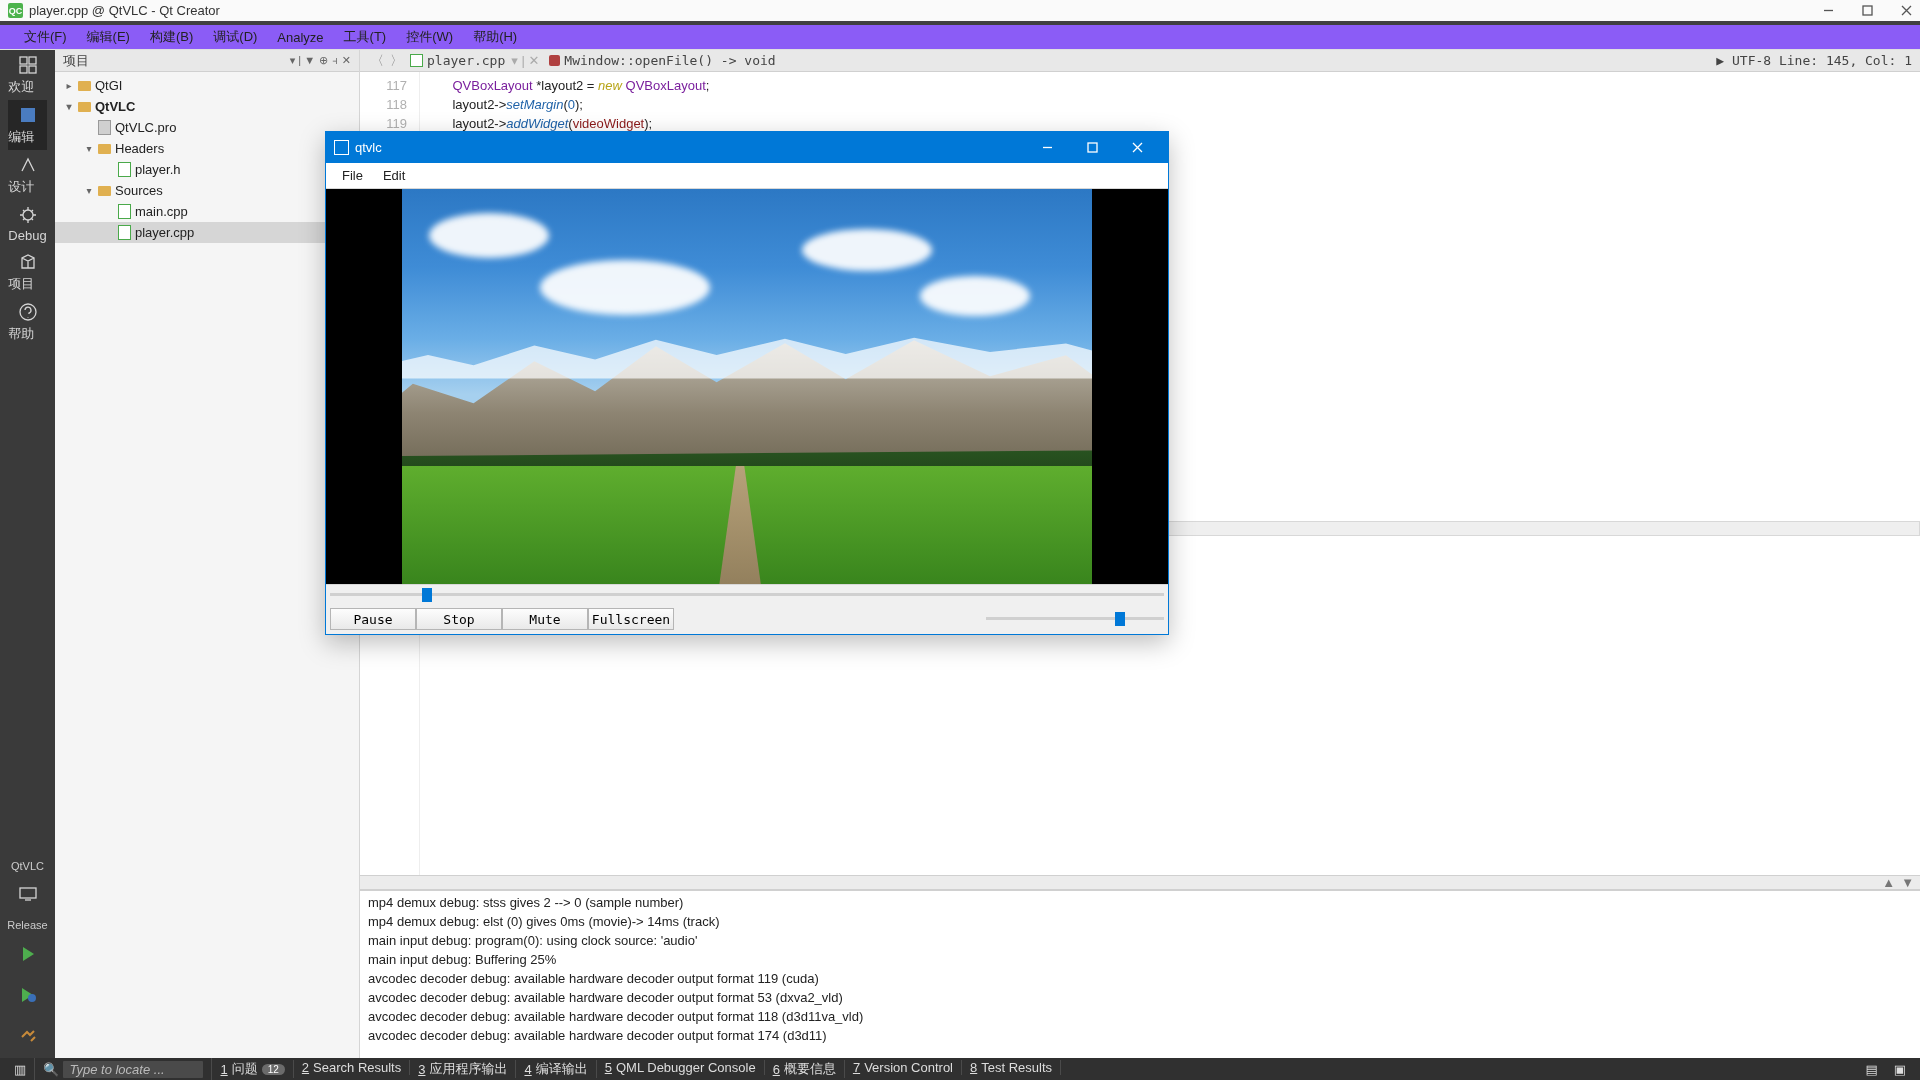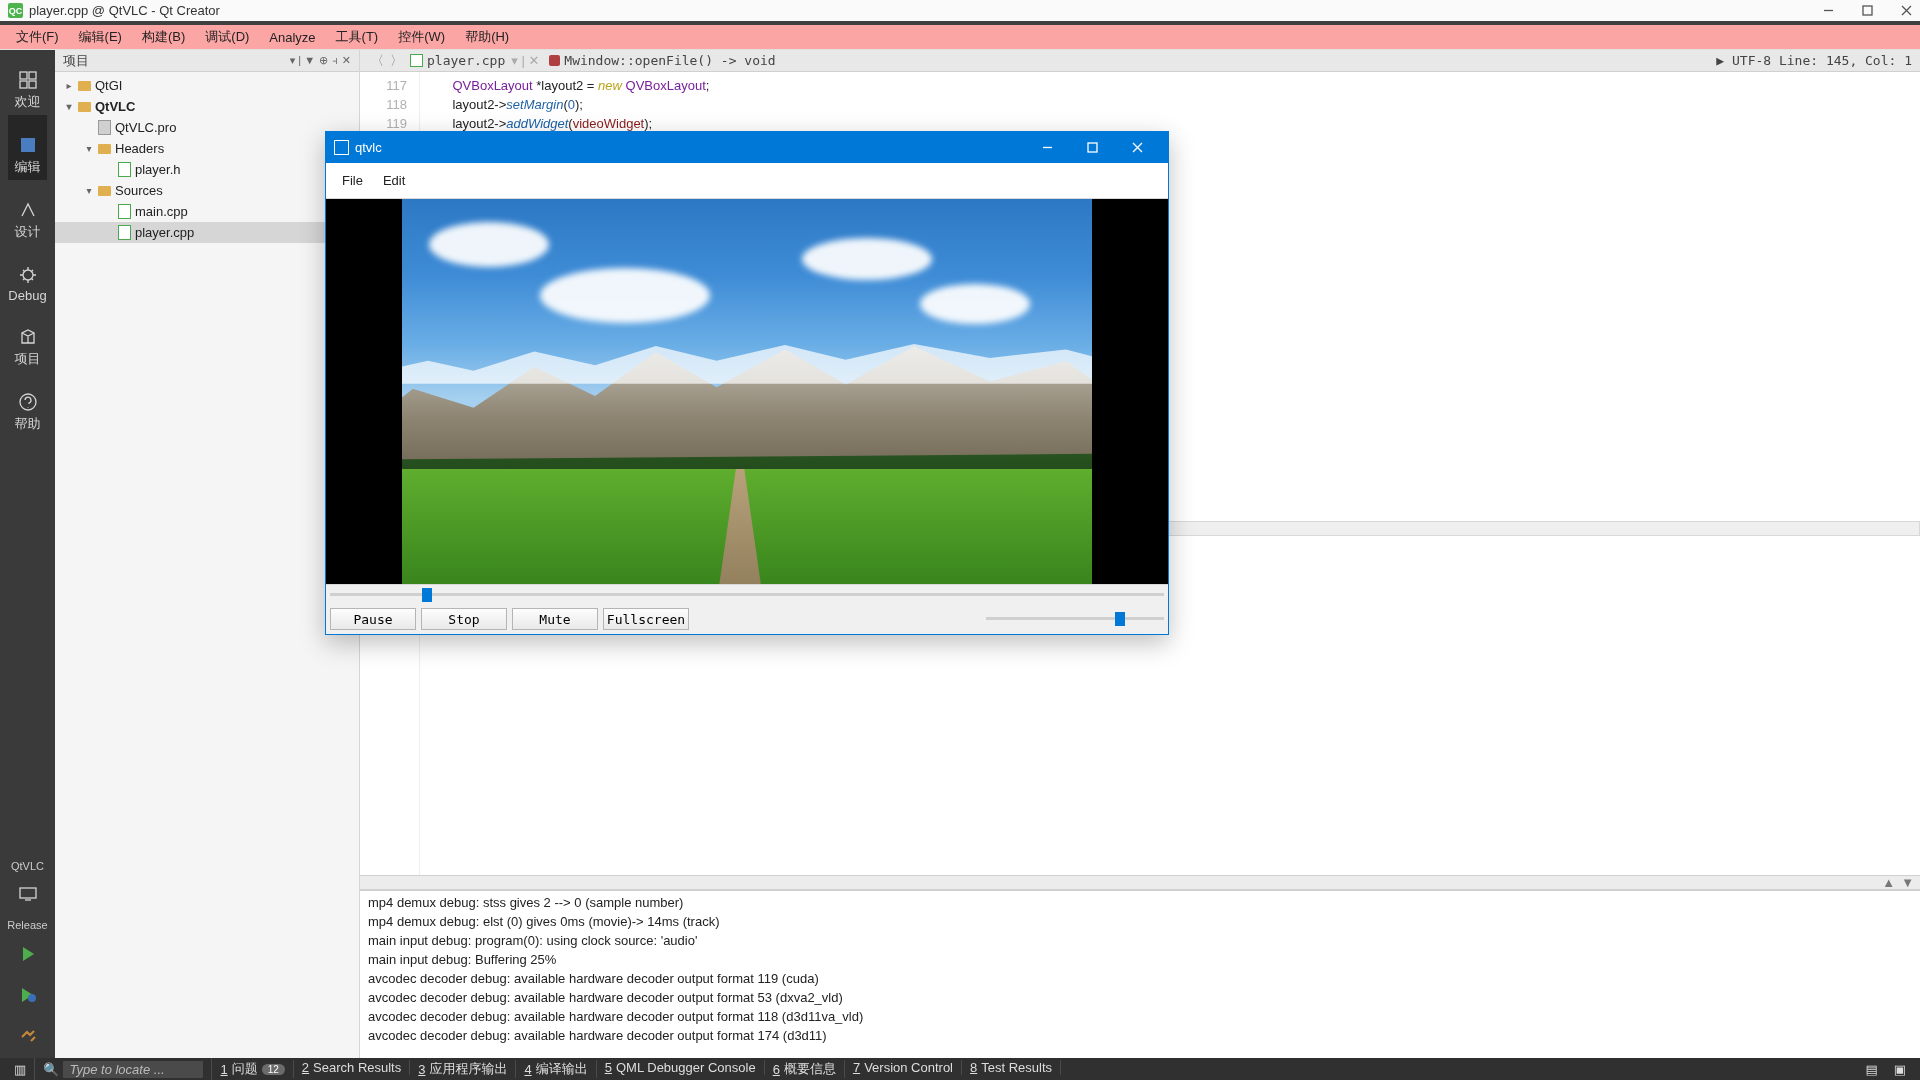--- a/index.html
+++ b/index.html
@@ -6,29 +6,29 @@
 body { width:1920px; height:1080px; background:#f5f5f5; overflow:hidden; position:relative; }
 
 
 .titlebar { height:25px; background:#fafafa; display:flex; align-items:center; padding:0 8px; border-bottom:4px solid #404040; }
 .titlebar .qc-ico { width:15px; height:15px; background:#4db34d; border-radius:2px; margin-right:6px; display:flex; align-items:center; justify-content:center; color:#fff; font-size:9px; font-weight:bold; }
 .titlebar .title { color:#333; font-size:13px; }
 .titlebar .wbtns { margin-left:auto; display:flex; gap:28px; color:#555; }
 .titlebar .wbtns svg { width:11px; height:11px; display:block; }
 
 
-.menubar { height:25px; background:#fca5a5; display:flex; align-items:center; padding:0 6px; border-bottom:1px solid #e0e0e0; }
+.menubar { height:25px; background:#8b5cf6; display:flex; align-items:center; padding:0 14px; border-bottom:1px solid #e0e0e0; }
 .menubar .mitem { padding:2px 10px; color:#222; cursor:default; }
 
 
 .main { display:flex; height:calc(100% - 25px - 25px - 22px); }
 
 
 .activity { width:55px; background:#3a3a3a; display:flex; flex-direction:column; align-items:center; color:#d5d5d5; }
-.activity .aitem { width:100%; padding:19px 0 4px; text-align:center; font-size:11px; }
+.activity .aitem { width:100%; padding:4px 0 4px; text-align:left; font-size:11px; }
 .activity .aitem.sel { background:#262626; }
 .activity .aitem .aic { width:22px; height:22px; margin:0 auto 2px; display:flex; align-items:center; justify-content:center; }
 .activity .spacer { flex:1; }
 .activity .runbtn { width:100%; padding:10px 0; text-align:center; }
 .activity .kit { font-size:11px; color:#ccc; padding:4px 0; text-align:center; }
 
 
 .sidebar { width:305px; background:#f5f5f5; border-right:1px solid #d5d5d5; display:flex; flex-direction:column; }
 .sidebar .shdr { height:22px; background:#e8e8e8; border-bottom:1px solid #d0d0d0; display:flex; align-items:center; padding:0 8px; color:#444; font-size:12px; }
 .sidebar .shdr .hbtns { margin-left:auto; display:flex; gap:4px; color:#666; }
@@ -81,36 +81,36 @@
 .statusbar .badge { background:#6b6b6b; color:#fff; border-radius:8px; padding:0 6px; font-size:10px; }
 .statusbar .sright { margin-left:auto; display:flex; }
 
 
 .appwin { position:absolute; left:325px; top:131px; width:844px; height:504px; background:#f0f0f0; border:1px solid #0078d7; box-shadow:0 8px 24px rgba(0,0,0,.25); display:flex; flex-direction:column; }
 .appwin .atitle { height:31px; background:#0078d7; color:#fff; display:flex; align-items:center; padding:0 8px; }
 .appwin .atitle .aico { width:15px; height:15px; border:1px solid #fff; margin-right:6px; }
 .appwin .atitle .abtns { margin-left:auto; display:flex; }
 .appwin .atitle .abtns .ab { width:45px; height:31px; display:flex; align-items:center; justify-content:center; }
 .appwin .atitle .abtns svg { stroke:#fff; }
-.appwin .amenu { height:36px; background:#fff; display:flex; align-items:center; padding:0 6px; border-bottom:1px solid #d8d8d8; }
+.appwin .amenu { height:26px; background:#fff; display:flex; align-items:center; padding:0 6px; border-bottom:1px solid #d8d8d8; }
 .appwin .amenu .am { padding:2px 10px; color:#222; }
 .appwin .video { flex:1; background:#000; display:flex; justify-content:center; position:relative; }
 .appwin .video .frame { width:82%; height:100%; overflow:hidden; position:relative; }
 
 .frame .sky { position:absolute; inset:0; background:linear-gradient(#2c78c4 0%, #3f8cd6 20%, #6aaee6 38%, #a6d0ef 52%); }
 .frame .cloud { position:absolute; background:#fff; border-radius:50%; filter:blur(3px); opacity:.92; }
 .frame .mountain { position:absolute; left:-5%; right:-5%; top:36%; height:38%; background:linear-gradient(#c7c2b6, #8d8472 55%, #6a624f); clip-path:polygon(0 60%,6% 35%,14% 48%,22% 20%,30% 40%,38% 10%,46% 34%,55% 8%,63% 32%,72% 6%,82% 30%,92% 16%,100% 46%,100% 100%,0 100%); }
 .frame .snow { position:absolute; left:-5%; right:-5%; top:36%; height:12%; background:rgba(255,255,255,.7); clip-path:polygon(0 80%,8% 50%,14% 72%,22% 30%,30% 60%,38% 18%,46% 50%,55% 16%,63% 48%,72% 14%,82% 44%,92% 26%,100% 60%,100% 100%,0 100%); }
 .frame .forest { position:absolute; left:0; right:0; top:62%; height:14%; background:linear-gradient(#2d5b24,#1d3f17); clip-path:polygon(0 40%,100% 30%,100% 100%,0 100%); }
 .frame .grass { position:absolute; left:0; right:0; top:70%; bottom:0; background:linear-gradient(#5fae2e,#39851d); }
 .frame .path { position:absolute; left:46%; top:70%; bottom:0; width:6%; background:linear-gradient(#b7a27a,#93805d); clip-path:polygon(40% 0,60% 0,100% 100%,0 100%); }
 .appwin .seek { height:20px; background:#f0f0f0; position:relative; border-top:1px solid #d8d8d8; }
 .appwin .seek .track { position:absolute; left:4px; right:4px; top:8px; height:3px; background:#d0d0d0; }
 .appwin .seek .thumb { position:absolute; top:3px; width:10px; height:14px; background:#0078d7; }
-.appwin .controls { height:30px; display:flex; align-items:center; padding:0 4px; gap:5px; }
+.appwin .controls { height:30px; display:flex; align-items:center; padding:0 4px; }
 .appwin .controls button { height:22px; min-width:86px; font-family:Consolas,monospace; font-size:13px; background:linear-gradient(#fdfdfd,#e9e9e9); border:1px solid #b5b5b5; }
 .appwin .controls .volwrap { margin-left:auto; width:178px; position:relative; height:20px; }
 .appwin .controls .volwrap .vtrk { position:absolute; left:0; right:0; top:8px; height:3px; background:#d0d0d0; }
 .appwin .controls .volwrap .vthm { position:absolute; top:3px; width:10px; height:14px; background:#0078d7; }
 
 
 svg { stroke:#555; fill:none; stroke-width:1.3; }
 .activity svg { stroke:#d5d5d5; }
 </style>
 </head>

